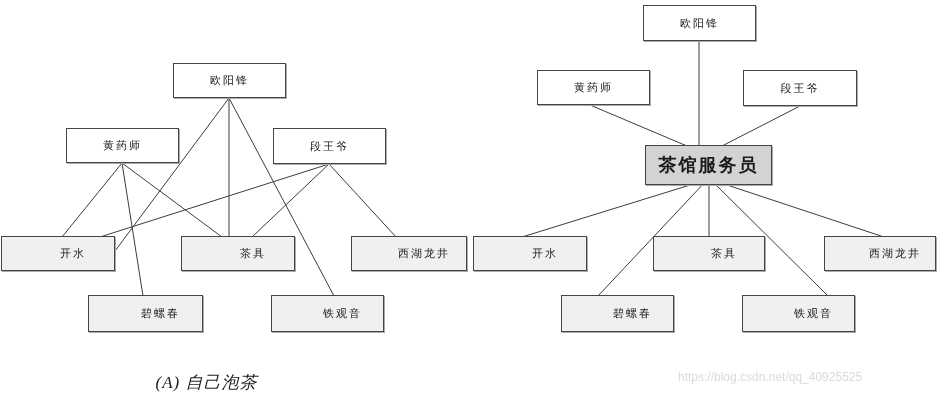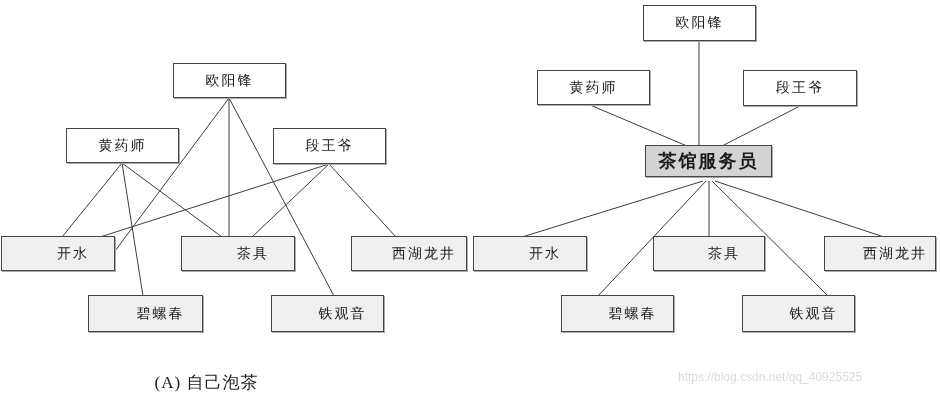--- a/index.html
+++ b/index.html
@@ -20,37 +20,38 @@
     font-family:"Liberation Serif","DejaVu Serif",serif;
   }
   #edge-svg{position:absolute;left:0;top:0;width:940px;height:400px;}
   #edge-svg line{stroke:var(--line-color);stroke-width:1;}
   .node{
     position:absolute;
     box-sizing:border-box;
     display:flex;align-items:center;justify-content:center;
     border:1px solid var(--border-color);
     box-shadow:1px 1px 0 #ababab;
-    font-size:14px;
+    font-size:11px;
     color:var(--text-color);
     letter-spacing:2px;
     white-space:nowrap;
     z-index:2;
   }
   .node.person{background:var(--person-fill);}
   .node.item{background:var(--item-fill);padding-left:30px;}
   .node.mediator{background:var(--mediator-fill);font-weight:bold;font-size:18px;}
   .caption{
     position:absolute;
     width:215px;
     text-align:center;
     font-size:17px;
     color:var(--text-color);
     letter-spacing:1px;
     z-index:3;
+    font-style:italic;
   }
   .watermark{
     position:absolute;
     font-family:"Liberation Sans","DejaVu Sans",sans-serif;
     font-size:12px;
     color:var(--watermark-color);
     white-space:nowrap;
     z-index:1;
   }
 </style>
@@ -89,21 +90,21 @@
       <div class="node item" style="left: 1px; top: 236px; width: 114px; height: 35px;">开水</div>
       <div class="node item" style="left: 181px; top: 236px; width: 114px; height: 35px;">茶具</div>
       <div class="node item" style="left: 351px; top: 236px; width: 116px; height: 35px;">西湖龙井</div>
       <div class="node item" style="left: 88px; top: 295px; width: 115px; height: 37px;">碧螺春</div>
       <div class="node item" style="left: 271px; top: 295px; width: 113px; height: 37px;">铁观音</div>
     </div>
   <div id="nodes-b">
       <div class="node person" style="left: 643px; top: 5px; width: 113px; height: 36px;">欧阳锋</div>
       <div class="node person" style="left: 537px; top: 70px; width: 113px; height: 35px;">黄药师</div>
       <div class="node person" style="left: 743px; top: 70px; width: 114px; height: 36px;">段王爷</div>
-      <div class="node mediator" style="left: 645px; top: 145px; width: 127px; height: 32px;">茶馆服务员</div>
+      <div class="node mediator" style="left: 645px; top: 145px; width: 127px; height: 40px;">茶馆服务员</div>
       <div class="node item" style="left: 473px; top: 236px; width: 114px; height: 35px;">开水</div>
       <div class="node item" style="left: 653px; top: 236px; width: 112px; height: 35px;">茶具</div>
       <div class="node item" style="left: 824px; top: 236px; width: 112px; height: 35px;">西湖龙井</div>
       <div class="node item" style="left: 561px; top: 295px; width: 113px; height: 37px;">碧螺春</div>
       <div class="node item" style="left: 742px; top: 295px; width: 113px; height: 37px;">铁观音</div>
     </div>
 
   <div class="caption" id="caption-a" style="left: 99px; top: 371px;">(A) 自己泡茶</div>
 
 

